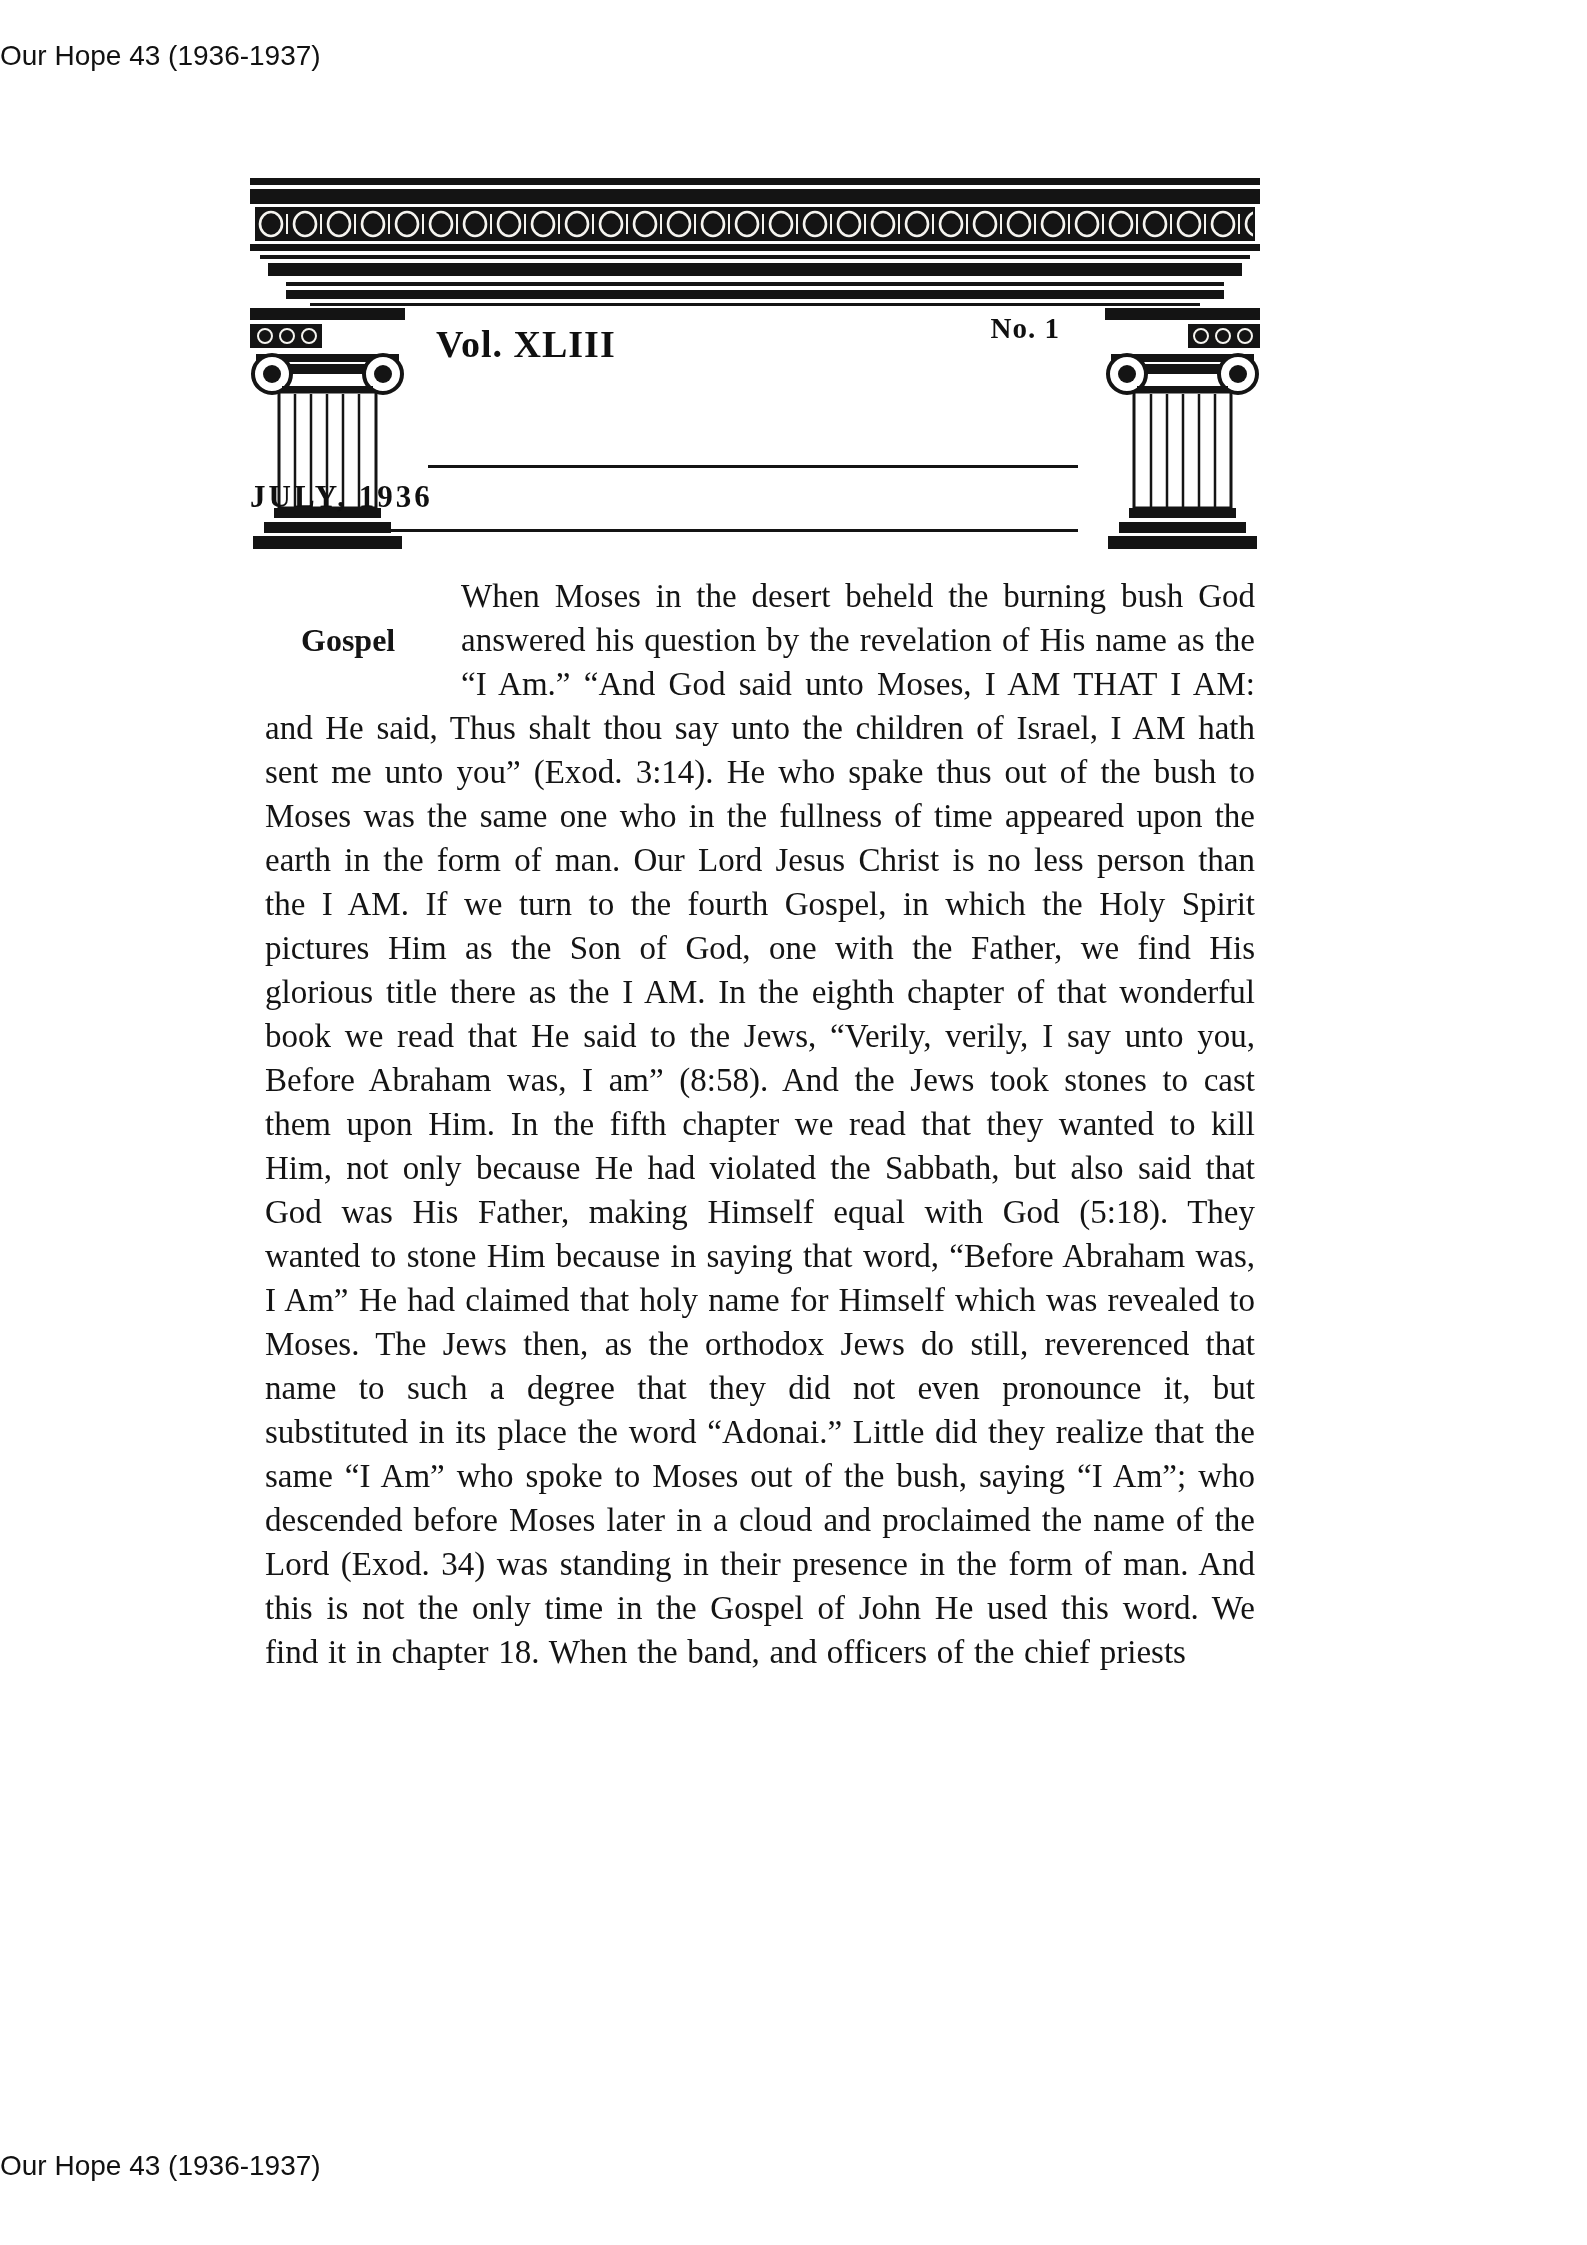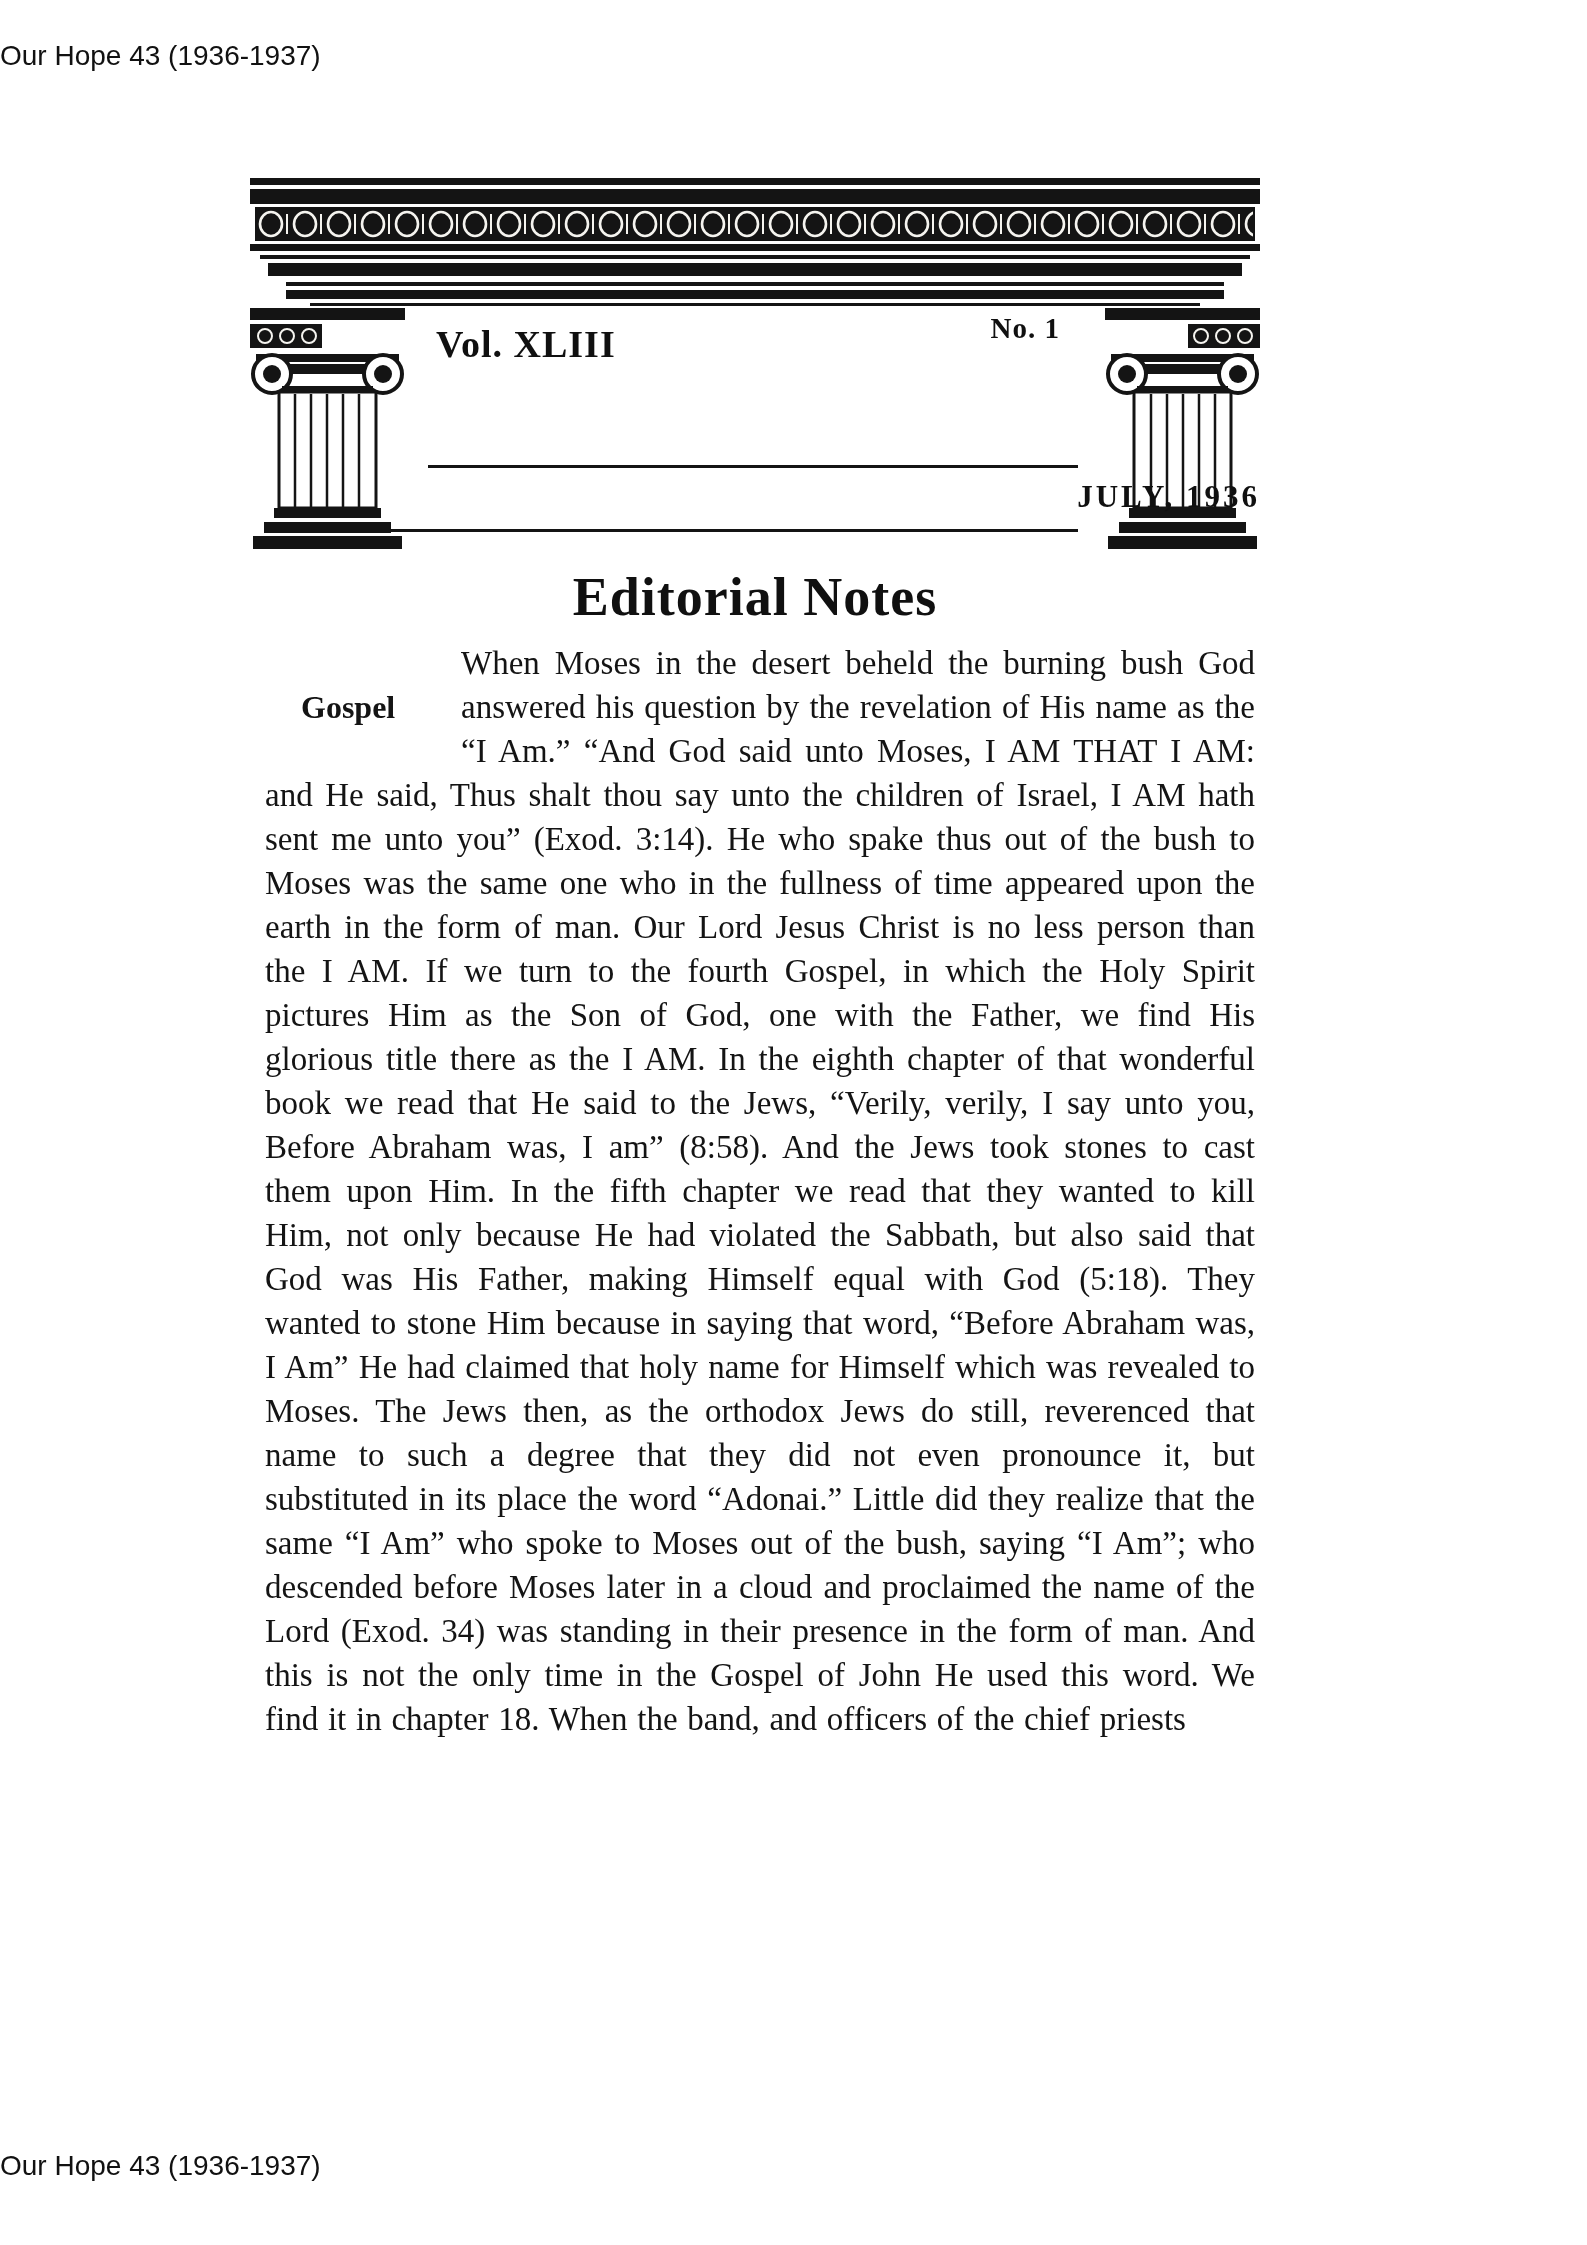--- a/index.html
+++ b/index.html
@@ -45,21 +45,21 @@
     text-align: center;
     font-size: 62px; font-weight: 700;
     letter-spacing: 0.22em; word-spacing: 0.45em;
     line-height: 1;
   }
   .mh-rule { position: absolute; height: 3px; background: #141414; }
   .mh-rule-top { left: 178px; top: 287px; width: 650px; }
   .mh-rule-bottom { left: 52px; top: 351px; width: 776px; }
   .mh-date {
     position: absolute; left: 0; top: 301px; width: 100%;
-    text-align: right;
+    text-align: left;
     font-size: 31px; font-weight: 700; letter-spacing: 3px;
   }
 
   
   .article-heading {
     margin: 8px 0 0 0;
     text-align: center;
     font-size: 54px; font-weight: 700;
     letter-spacing: 1px;
     line-height: 1.1;
@@ -151,21 +151,20 @@
         </g>
       </svg>
 
       <div class="mh-vol">Vol. XLIII</div>
       <div class="mh-no">No. 1</div>
       <div class="mh-rule mh-rule-top"></div>
       <div class="mh-date">JULY, 1936</div>
       <div class="mh-rule mh-rule-bottom"></div>
     </div>
 
-    <h1 class="article-heading">Editorial Notes</h1>
 
     <div class="body-text">
       <span class="sidenote-float">
           <span class="sidenote">Gospel</span>
         </span><span>When Moses in the desert beheld the burning bush God answered his question by the revelation of His name as the “I Am.” “And God said unto Moses, I AM THAT I AM: and He said, Thus shalt thou say unto the children of Israel, I AM hath sent me unto you” (Exod. 3:14). He who spake thus out of the bush to Moses was the same one who in the fullness of time appeared upon the earth in the form of man. Our Lord Jesus Christ is no less person than the I AM. If we turn to the fourth Gospel, in which the Holy Spirit pictures Him as the Son of God, one with the Father, we find His glorious title there as the I AM. In the eighth chapter of that wonderful book we read that He said to the Jews, “Verily, verily, I say unto you, Before Abraham was, I am” (8:58). And the Jews took stones to cast them upon Him. In the fifth chapter we read that they wanted to kill Him, not only because He had violated the Sabbath, but also said that God was His Father, making Himself equal with God (5:18). They wanted to stone Him because in saying that word, “Before Abraham was, I Am” He had claimed that holy name for Himself which was revealed to Moses. The Jews then, as the orthodox Jews do still, reverenced that name to such a degree that they did not even pronounce it, but substituted in its place the word “Adonai.” Little did they realize that the same “I Am” who spoke to Moses out of the bush, saying “I Am”; who descended before Moses later in a cloud and proclaimed the name of the Lord (Exod. 34) was standing in their presence in the form of man. And this is not the only time in the Gospel of John He used this word. We find it in chapter 18. When the band, and officers of the chief priests</span>
     </div>
 
   </div>
 
   <div class="running-foot">Our Hope 43 (1936-1937)</div>

